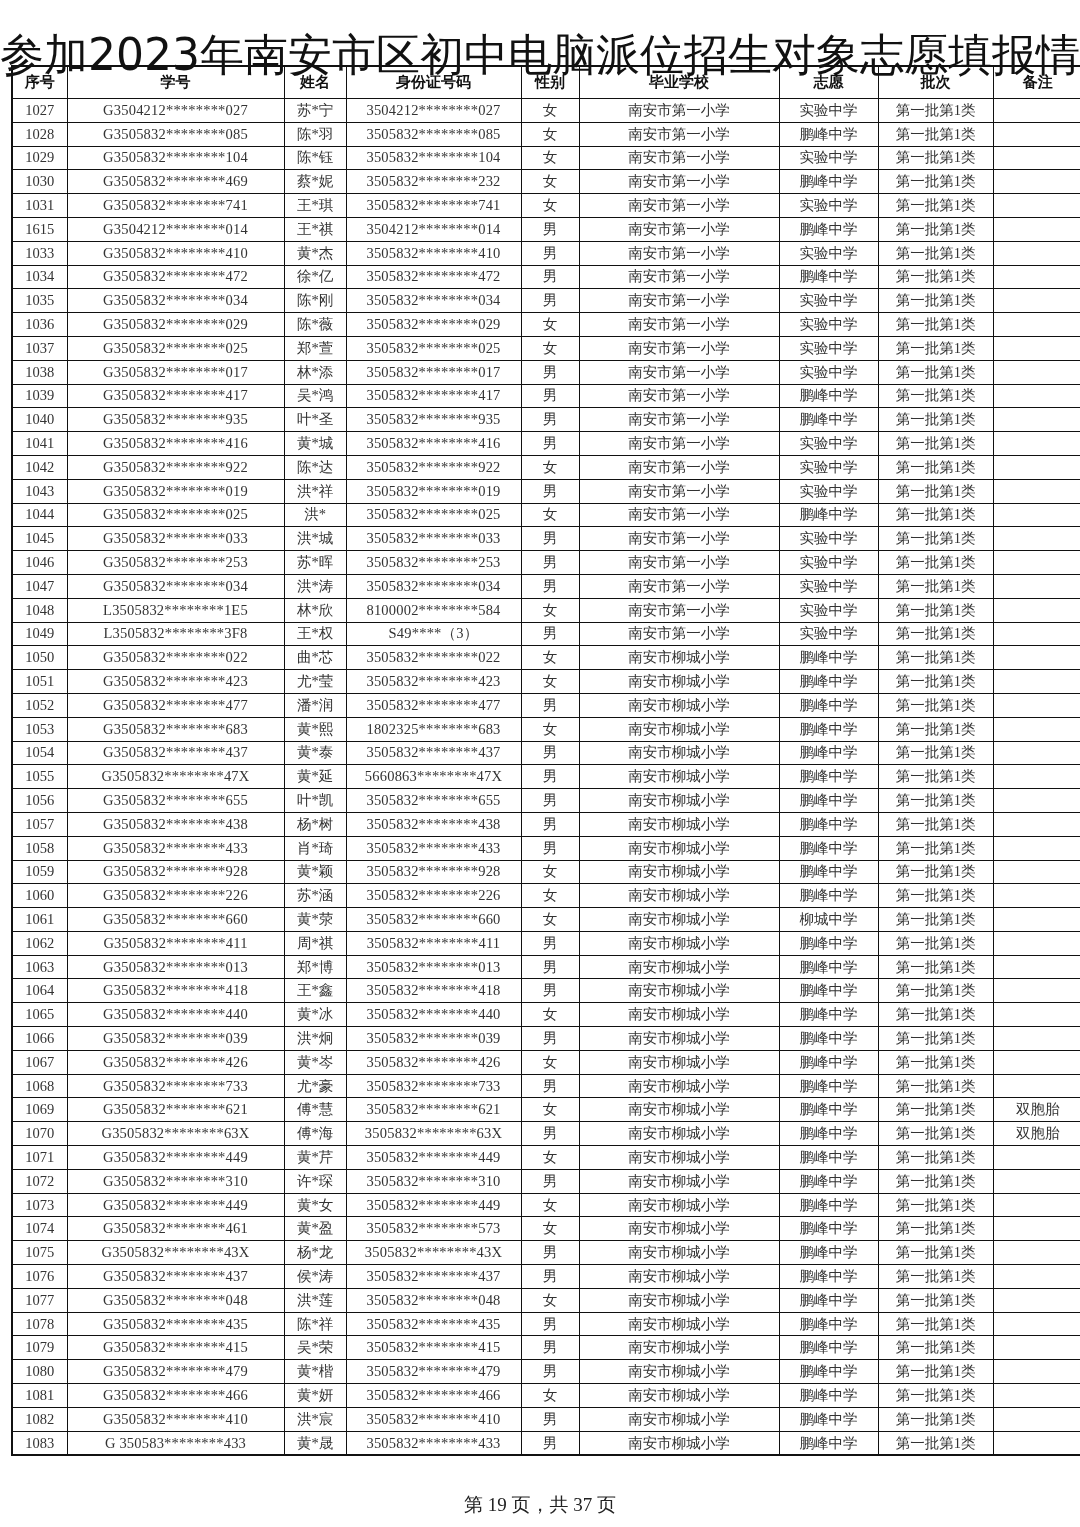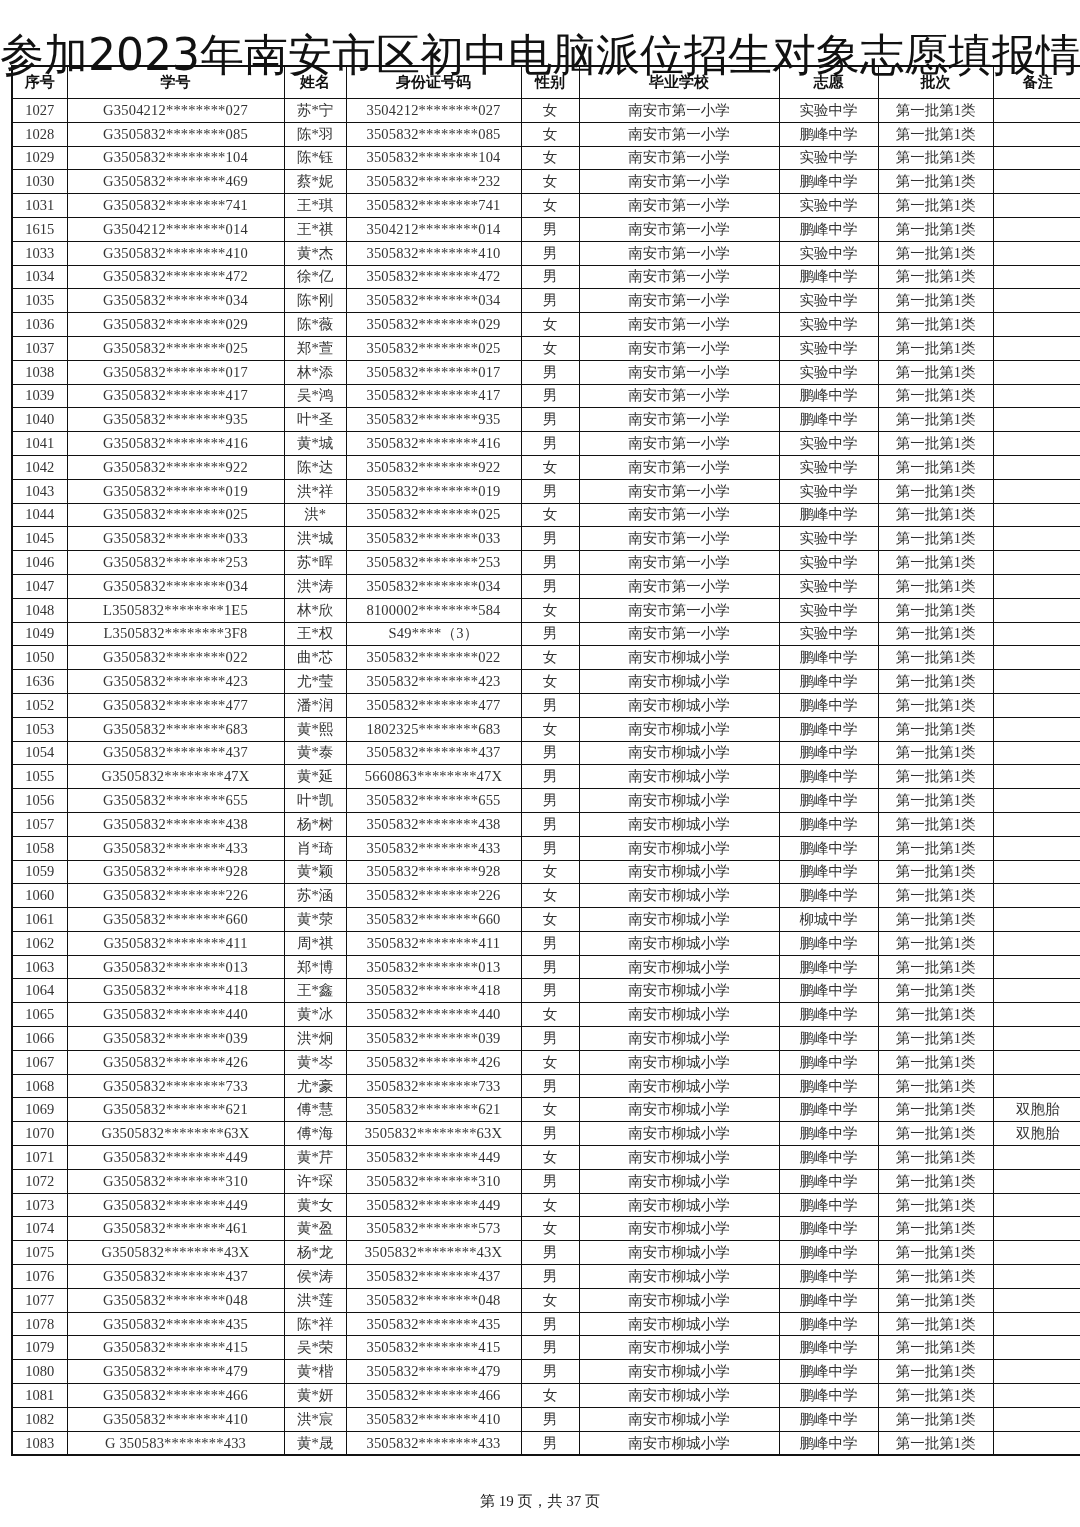--- a/index.html
+++ b/index.html
@@ -7,21 +7,21 @@
   .title { position:absolute; top:26px; left:0; width:1080px; text-align:center;
     font-family:"DejaVu Sans","Liberation Sans",sans-serif; font-size:44px; color:#111; letter-spacing:0px; white-space:nowrap; }
   table.roster { position:absolute; top:65px; left:11px; width:1059px; border-collapse:collapse;
     border:2px solid #111; table-layout:fixed; }
   table.roster th, table.roster td { border:1.5px solid #111; text-align:center; padding:0;
     white-space:nowrap; overflow:hidden; }
   table.roster th { height:31px; font-family:"DejaVu Serif","Liberation Serif",serif; font-weight:bold; font-size:15px; color:#111; }
   table.roster td { height:22.8px; font-family:"Liberation Serif","DejaVu Serif",serif; font-size:14.5px; color:#333; }
   table.roster td.mono { font-family:"Liberation Serif","DejaVu Serif",serif; letter-spacing:0.2px; }
   .footer { position:absolute; top:1492px; left:0; width:1080px; text-align:center;
-    font-family:"Liberation Serif","DejaVu Serif",serif; font-size:15px; color:#222; white-space:pre; }
+    font-family:"Liberation Serif","DejaVu Serif",serif; font-size:19px; color:#222; white-space:pre; }
 </style>
 </head>
 <body>
 
 <div class="title">参加2023年南安市区初中电脑派位招生对象志愿填报情况</div>
 
 <table class="roster">
   <colgroup>
     <col style="width:55px">
       <col style="width:217px">
@@ -305,21 +305,21 @@
         <td class="mono">G3505832********022</td>
         <td>曲*芯</td>
         <td class="mono">3505832********022</td>
         <td>女</td>
         <td>南安市柳城小学</td>
         <td>鹏峰中学</td>
         <td>第一批第1类</td>
         <td></td>
       </tr>
       <tr>
-        <td>1636</td>
+        <td>1051</td>
         <td class="mono">G3505832********423</td>
         <td>尤*莹</td>
         <td class="mono">3505832********423</td>
         <td>女</td>
         <td>南安市柳城小学</td>
         <td>鹏峰中学</td>
         <td>第一批第1类</td>
         <td></td>
       </tr>
       <tr>

